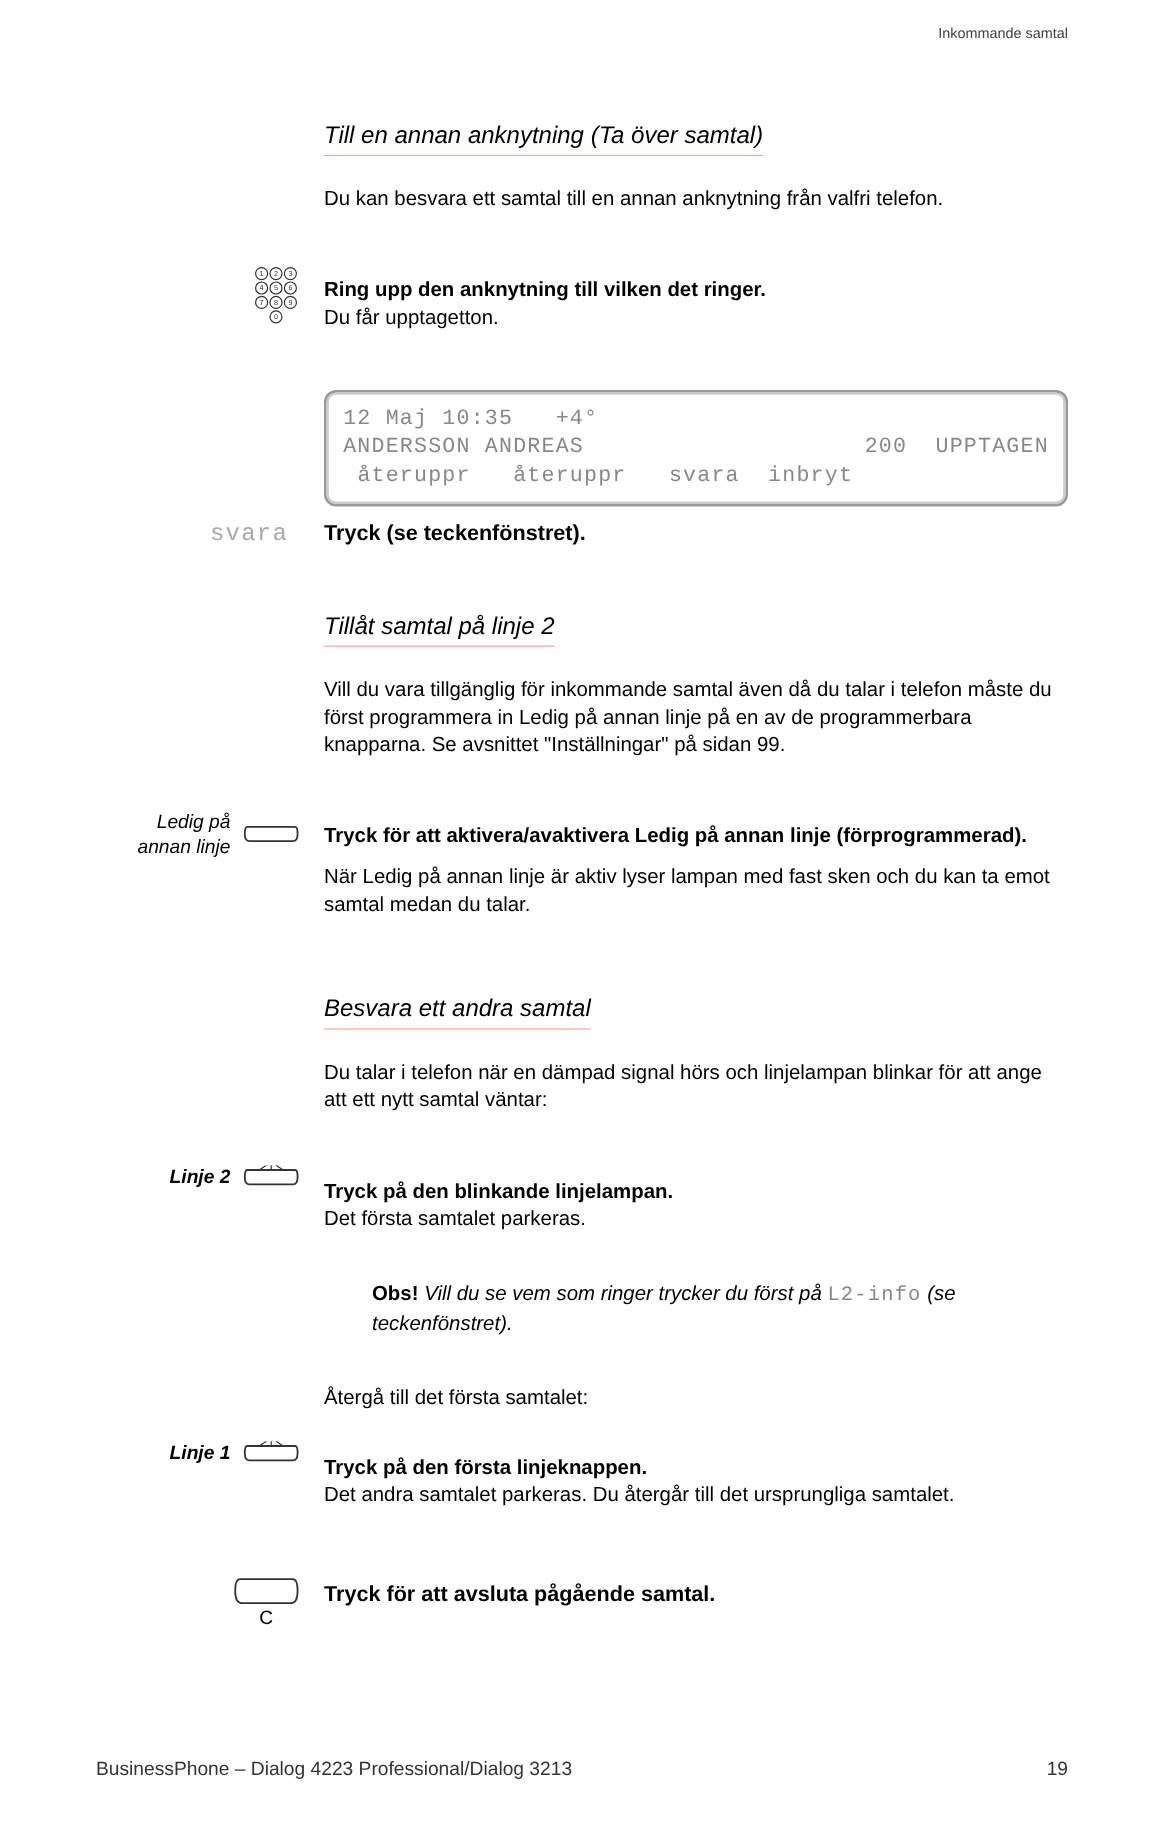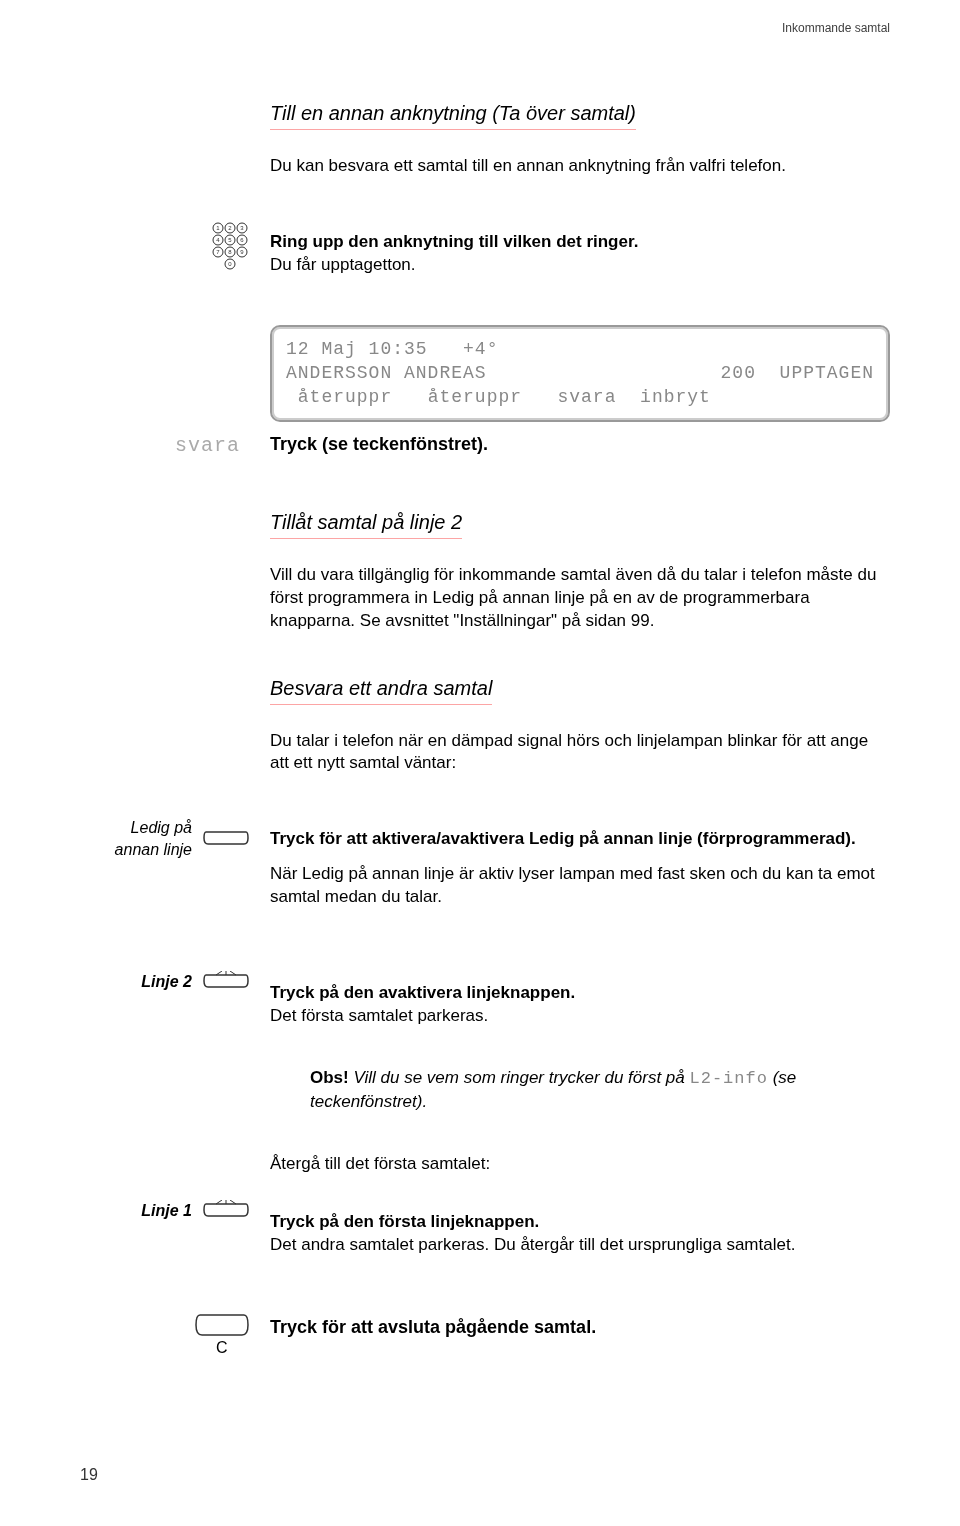--- a/index.html
+++ b/index.html
@@ -181,57 +181,57 @@
   <div class="section">
     <div class="icon-col"></div>
     <div class="body-col">
       <div class="sub-heading">Tillåt samtal på linje 2</div>
       <p class="para">
         <span>Vill du vara tillgänglig för inkommande samtal även då du talar i telefon måste du först programmera in Ledig på annan linje på en av de programmerbara knapparna. Se avsnittet "</span><span class="link">Inställningar</span><span>" på sidan 99.</span>
       </p>
     </div>
   </div>
 
-  <div class="section">
-    <div class="icon-col"></div>
-    <div class="body-col">
-      <div class="sub-heading">Besvara ett andra samtal</div>
-      <p class="para">Du talar i telefon när en dämpad signal hörs och linjelampan blinkar för att ange att ett nytt samtal väntar:</p>
-    </div>
-  </div>
-
   <div class="section" style="margin-bottom:50px;">
     <div class="icon-col" style="align-items:center;">
       <div class="icon-label">
         <span>Ledig på</span><br>
         <span>annan linje</span>
       </div>
       <svg width="48" height="22" viewBox="0 0 48 22">
         <path d="M4 4 Q2 4 2 10 Q2 16 6 16 L42 16 Q46 16 46 10 Q46 4 44 4 Z" fill="none" stroke="#333" stroke-width="1.5"></path>
       </svg>
     </div>
     <div class="body-col">
       <p class="para bold">Tryck för att aktivera/avaktivera Ledig på annan linje (förprogrammerad).</p>
       <p class="para">När Ledig på annan linje är aktiv lyser lampan med fast sken och du kan ta emot samtal medan du talar.</p>
     </div>
   </div>
 
+  <div class="section">
+    <div class="icon-col"></div>
+    <div class="body-col">
+      <div class="sub-heading">Besvara ett andra samtal</div>
+      <p class="para">Du talar i telefon när en dämpad signal hörs och linjelampan blinkar för att ange att ett nytt samtal väntar:</p>
+    </div>
+  </div>
+
   <div class="section" style="margin-bottom:16px;">
     <div class="icon-col" style="align-items:center;">
       <div class="icon-label bold">Linje 2</div>
       <svg width="48" height="22" viewBox="0 0 48 22">
         <path d="M4 4 Q2 4 2 10 Q2 16 6 16 L42 16 Q46 16 46 10 Q46 4 44 4 Z" fill="none" stroke="#333" stroke-width="1.5"></path>
         <line x1="14" y1="4" x2="20" y2="0" stroke="#333"></line>
           <line x1="24" y1="4" x2="24" y2="-1" stroke="#333"></line>
           <line x1="34" y1="4" x2="28" y2="0" stroke="#333"></line>
       </svg>
     </div>
     <div class="body-col">
       <p class="para">
-        <span class="bold">Tryck på den avaktivera linjeknappen.</span><br>
+        <span class="bold">Tryck på den blinkande linjelampan.</span><br>
         <span>Det första samtalet parkeras.</span>
       </p>
     </div>
   </div>
 
   <div class="section" style="margin-bottom:16px;">
     <div class="icon-col"></div>
     <div class="body-col">
       <p class="para italic note-indent">
         <span class="bold" style="font-style:normal;">Obs!</span>
@@ -276,14 +276,15 @@
       </div>
     </div>
     <div class="body-col" style="padding-top:6px;">
       <p class="bold">Tryck för att avsluta pågående samtal.</p>
     </div>
   </div>
 
 </div>
 
 <div class="footer">
+  <span>BusinessPhone – Dialog 4223 Professional/Dialog 3213</span>
   <span>19</span>
 </div>
 
 </body></html>

